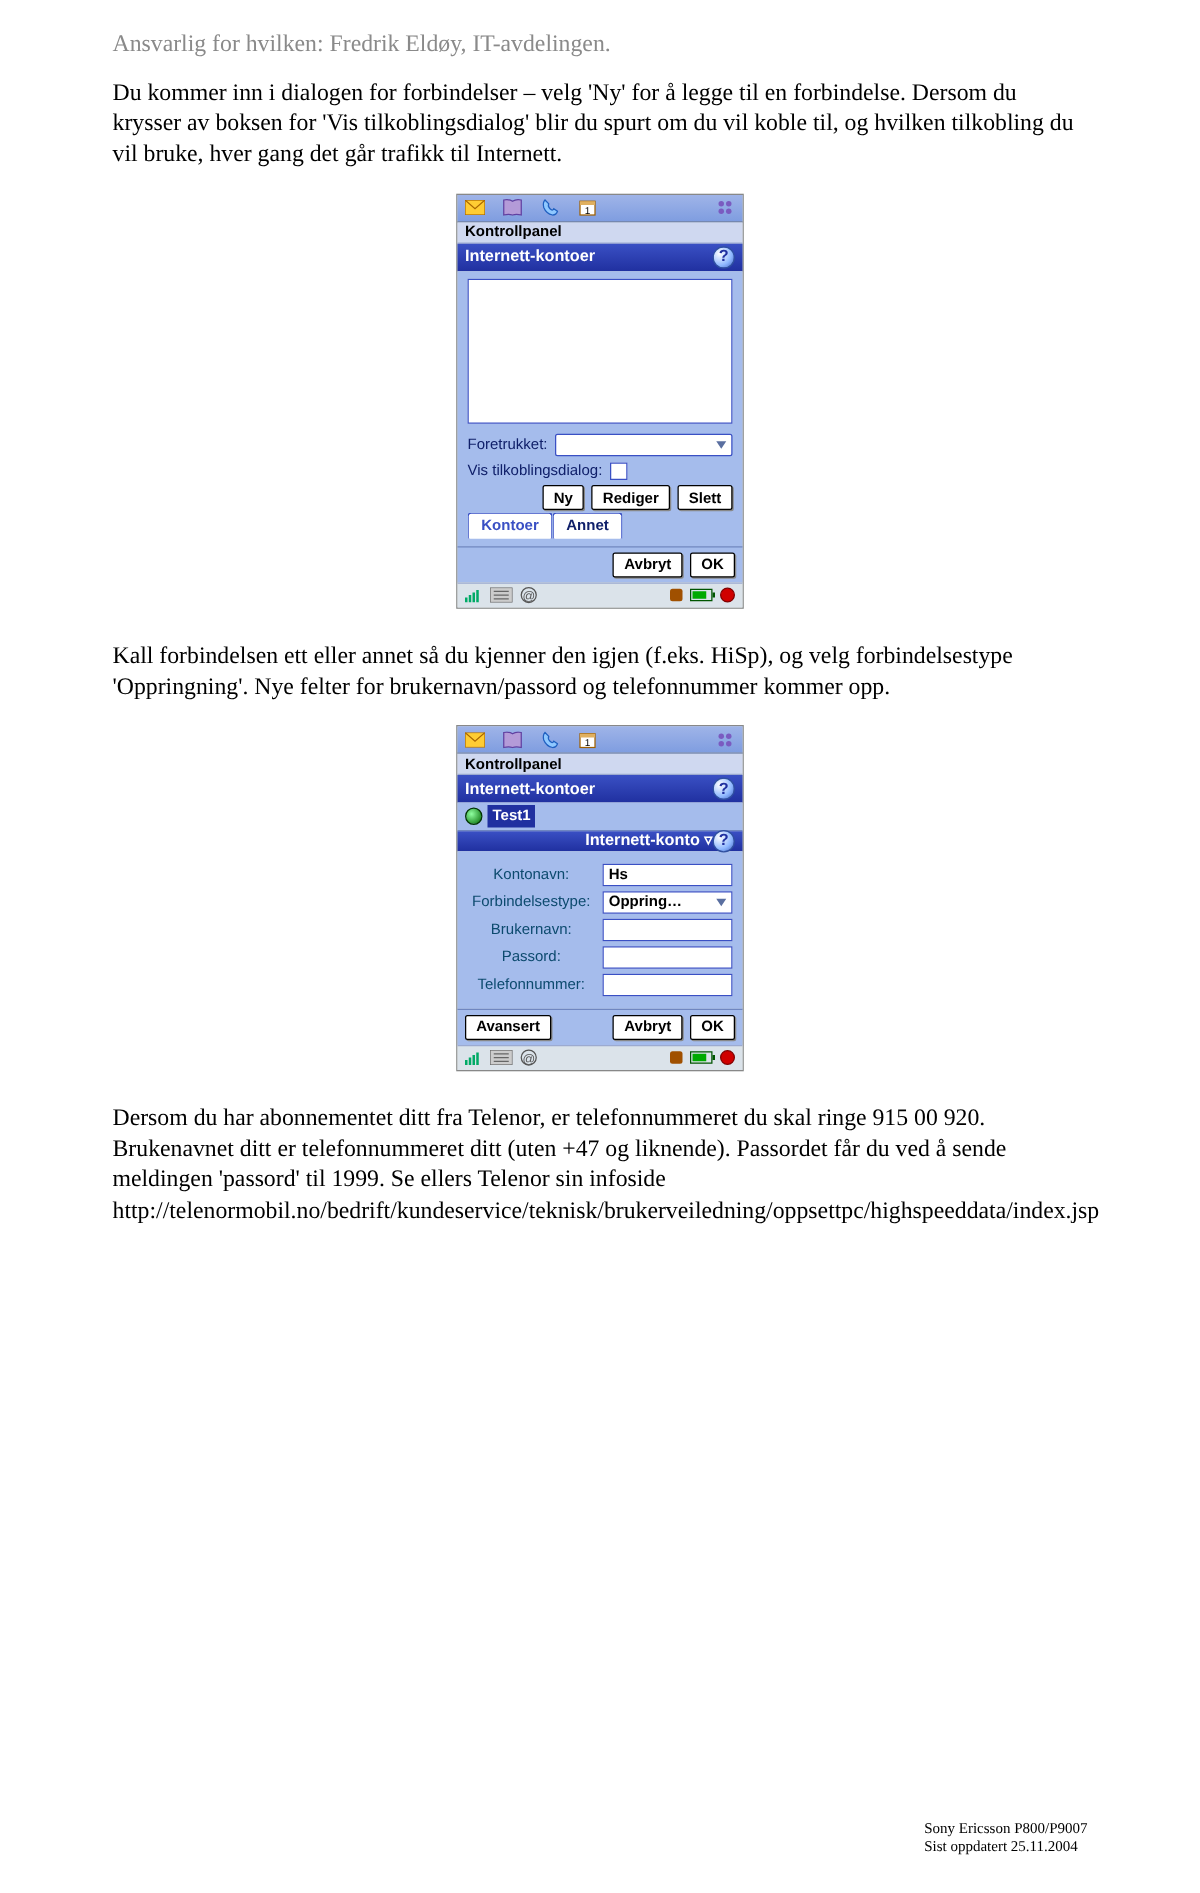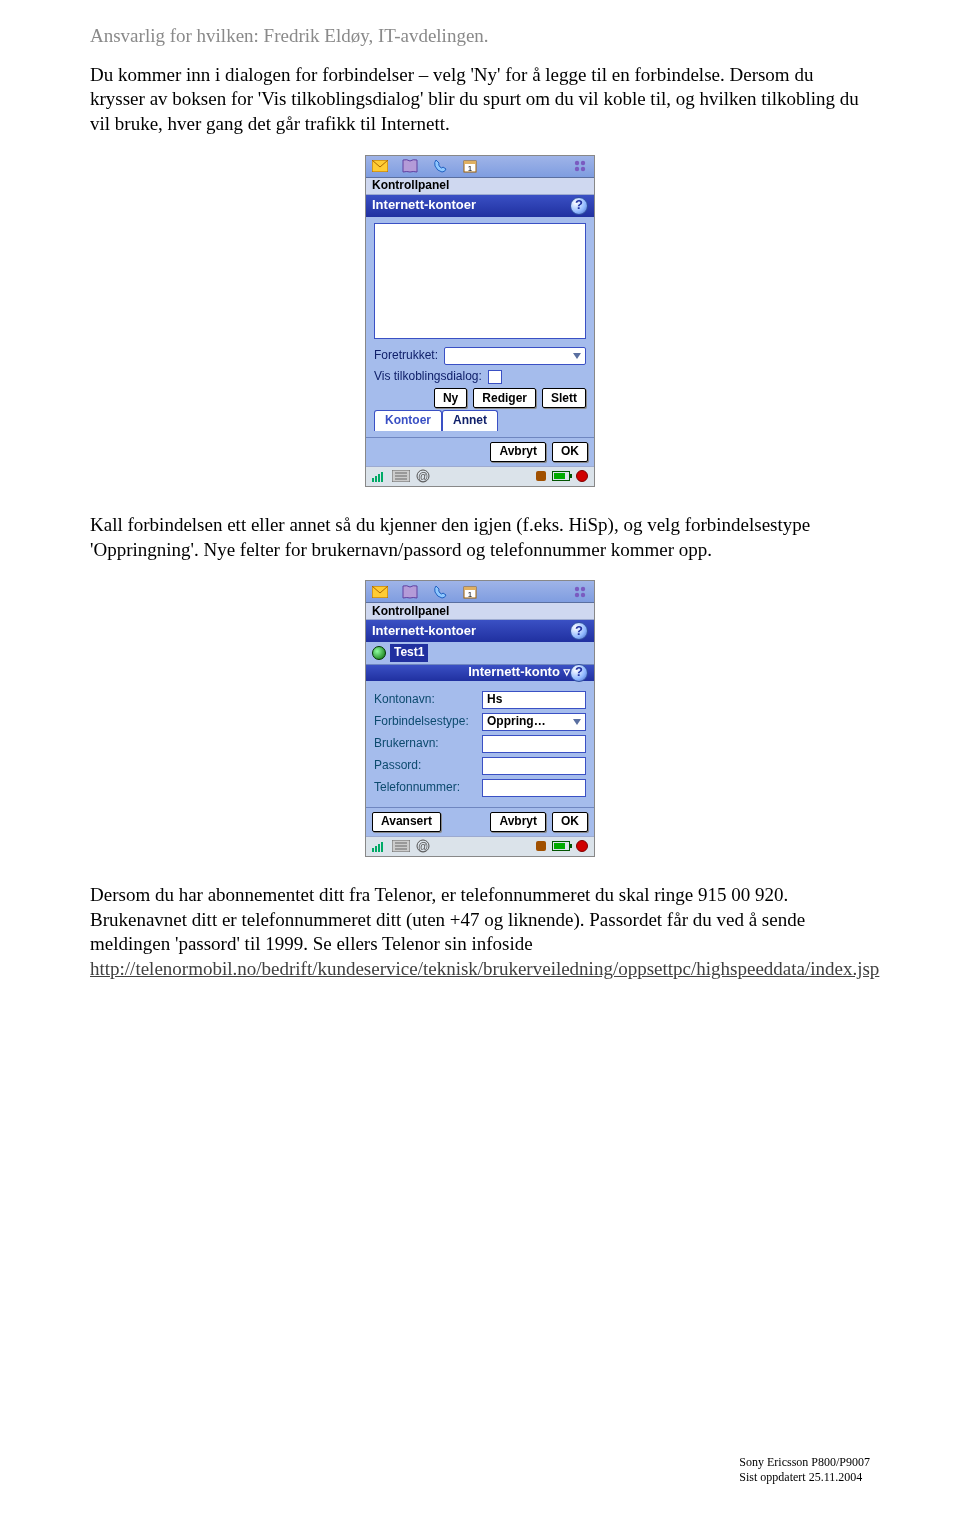--- a/index.html
+++ b/index.html
@@ -67,21 +67,21 @@
     background: #a5bcec;
     padding: 6px 8px 6px 8px;
   }
   .whitebox {
     background: #fff;
     border: 1px solid #3a50c4;
     height: 116px;
     margin-bottom: 8px;
   }
   .formline { display: flex; align-items: center; gap: 6px; margin: 4px 0; color: #10206a; font-size: 12px; }
-  .formline .lab { flex: 0 0 auto; text-align: left; }
+  .formline .lab { flex: 0 0 auto; text-align: center; }
   .drop {
     flex: 1; height: 18px; background: #fff;
     border: 1px solid #3a50c4; border-radius: 2px;
     display: flex; align-items: center; justify-content: flex-end; padding: 0 4px;
     color: #000; font-size: 12px;
   }
   .tri-down { width:0;height:0;border-left:4px solid transparent;border-right:4px solid transparent;border-top:6px solid #5a6fa0; margin-left:4px;}
   .chk { width:14px;height:14px;border:1px solid #3a50c4;background:#fff; }
   .brow { display:flex; gap:6px; justify-content:flex-end; margin:4px 0 2px 0; }
   .btn {
@@ -117,21 +117,21 @@
     font-size:13px;display:flex;align-items:center;justify-content:flex-end;
     padding:2px 6px;height:16px;
   }
   .formgrid .formline .lab{width:102px;color:#0c4a6e;}
   .tinput{flex:1;height:18px;border:1px solid #3a50c4;background:#fff;display:flex;align-items:center;padding:0 4px;font-weight:bold;color:#000;}
   .dropsel{flex:1;height:18px;border:1px solid #3a50c4;background:#fff;display:flex;align-items:center;justify-content:space-between;padding:0 4px;font-weight:bold;color:#000;}
   .page-foot{
     position:absolute;bottom:28px;left:90px;right:90px;
     display:flex;justify-content:flex-end;font-size:12px;
   }
-  a.link{color:#404040;text-decoration:underline;}
+  a.link{color:#000000;}
   .battery{width:18px;height:10px;border:1px solid #050;position:relative;display:inline-block;}
   .battery::after{content:"";position:absolute;right:-3px;top:2px;width:2px;height:4px;background:#050;}
   .battery .fill{position:absolute;left:1px;top:1px;bottom:1px;width:70%;background:#0a0;}
   .speaker{width:10px;height:10px;background:#a05000;border-radius:2px;}
   .redcircle{width:12px;height:12px;border-radius:50%;background:#d00000;border:1px solid #800000;}
 </style>
 </head>
 <body>
 
 <div class="header-line">Ansvarlig for hvilken: Fredrik Eldøy, IT-avdelingen.</div>

